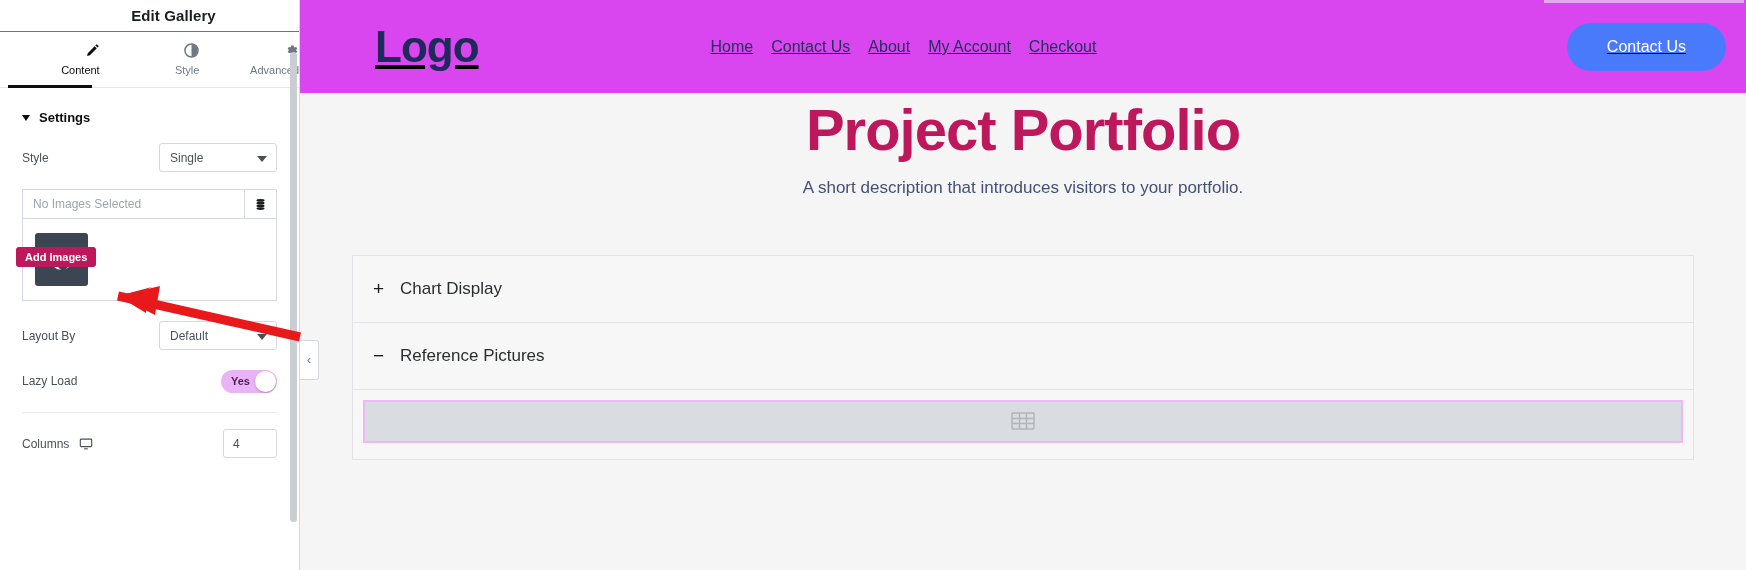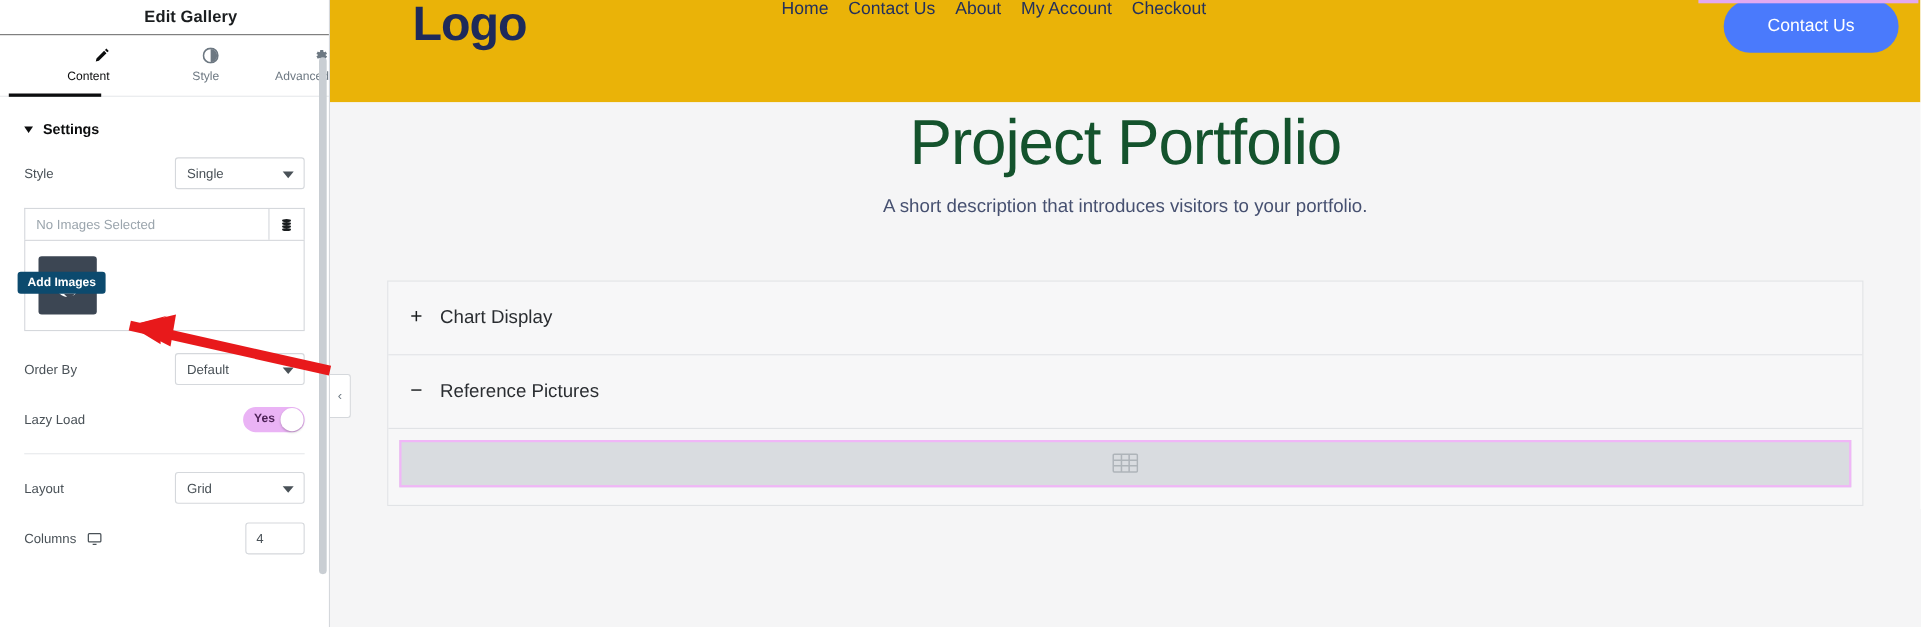--- a/index.html
+++ b/index.html
@@ -105,21 +105,21 @@
   .plus-circle {
     width: 21px; height: 21px; border-radius: 50%;
     background: #fff;
     display: flex; align-items: center; justify-content: center;
     font-size: 15px; line-height: 1; color: #3c4653; font-weight: 400;
   }
 
   
   .tooltip {
     position: absolute; left: 16px; top: 247px;
-    background: #0c4a6e; color: #fff;
+    background: #be185d; color: #fff;
     font-size: 11px; font-weight: bold;
     padding: 4px 9px; border-radius: 3px;
     z-index: 40; white-space: nowrap;
   }
   .tooltip::after {
     content:""; position: absolute; left: 42px; bottom: -5px;
     width: 0; height: 0;
     border-left: 5px solid transparent; border-right: 5px solid transparent;
     border-top: 5px solid #3c4653;
   }
@@ -165,23 +165,24 @@
     background: #fff; border: 1px solid #d5d8dc; border-left: none;
     border-radius: 0 3px 3px 0;
     display: flex; align-items: center; justify-content: center;
     font-size: 12px; color: #6d7882; cursor: pointer;
     z-index: 25;
   }
 
   
   .preview { position: relative; flex: 1; height: 570px; background: #f5f5f6; overflow: hidden; }
   .site-header {
-    height: 93px; background: #eab308;
-    display: flex; align-items: flex-start;
+    height: 93px; background: #d946ef;
+    display: flex; align-items: center;
     padding: 0 0 0 75px;
+    text-decoration: underline;
   }
   .logo {
     font-size: 44px; font-weight: bold; color: #1e2a5a;
     letter-spacing: -1px; line-height: 1;
   }
   .nav { display: flex; gap: 18px; margin-left: 232px; }
   .nav a {
     font-size: 16px; color: #23305c; text-decoration: none;
     white-space: nowrap; cursor: pointer;
   }
@@ -190,21 +191,21 @@
     background: #4a7afc; color: #fff;
     font-size: 16px;
     padding: 15px 40px; border-radius: 30px;
     border: none; cursor: pointer;
     font-family: "Liberation Sans", sans-serif;
     white-space: nowrap;
   }
 
   .hero { text-align: center; padding-top: 6px; background: #f5f5f6; }
   .hero h1 {
-    font-size: 58px; color: #14532d; font-weight: normal;
+    font-size: 58px; color: #be185d; font-weight: bold;
     letter-spacing: -1px; line-height: 1.08;
   }
   .hero p { font-size: 17px; color: #465070; margin-top: 16px; }
 
   .accordion {
     margin: 57px 52px 0 52px;
     border: 1px solid #e1e3e6;
     background: #f7f7f8;
   }
   .acc-item {
@@ -300,44 +301,37 @@
       <div class="gal-body">
         <div class="add-tile">
           <span class="plus-circle">+</span>
         </div>
       </div>
     </div>
 
     <div class="tooltip">Add Images</div>
 
     <div class="row" style="margin-top:20px">
-      <span class="row-label">Order By</span>
+      <span class="row-label">Layout By</span>
       <div class="select">
         <span>Default</span>
         <span class="sel-caret"></span>
       </div>
     </div>
 
     <div class="row">
       <span class="row-label">Lazy Load</span>
       <div class="toggle">
         <span class="t-text">Yes</span>
         <span class="knob"></span>
       </div>
     </div>
 
     <div class="divider"></div>
 
-    <div class="row">
-      <span class="row-label">Layout</span>
-      <div class="select">
-        <span>Grid</span>
-        <span class="sel-caret"></span>
-      </div>
-    </div>
 
     <div class="row">
       <span class="row-label">
         <span>Columns</span>
         <span class="screen-ico">
           <svg width="14" height="14" viewBox="0 0 16 16" fill="none" stroke="#495157" stroke-width="1.3">
             <rect x="1.5" y="2.5" width="13" height="8.5" rx="1"></rect>
               <path d="M6 13.5h4"></path>
           </svg>
         </span>

